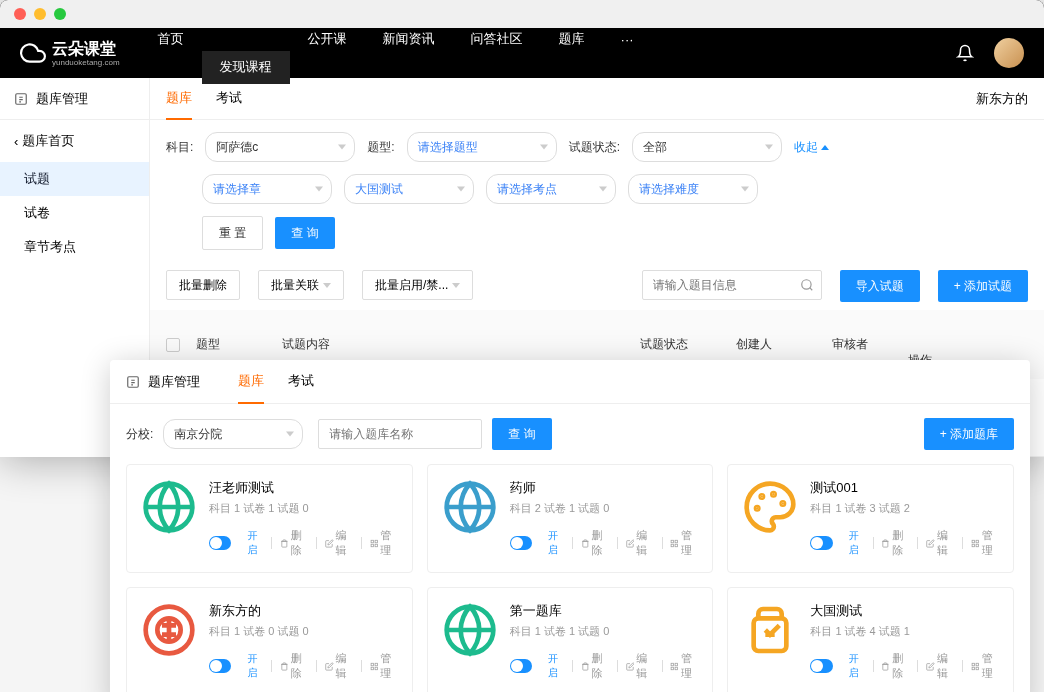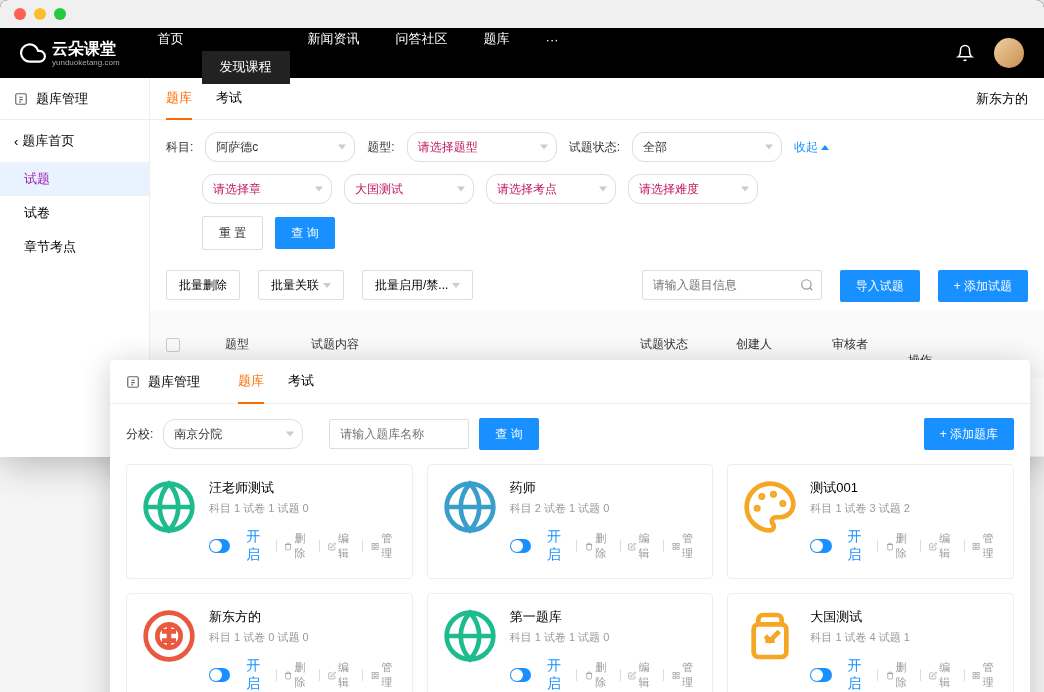--- a/index.html
+++ b/index.html
@@ -22,51 +22,51 @@
     .nav-item.active { background: #222; margin-top: 28px; }
     .nav-right { margin-left: auto; display: flex; align-items: center; gap: 20px; }
     .bell-icon { width: 18px; height: 18px; color: #fff; }
     .avatar { width: 30px; height: 30px; border-radius: 50%; background: linear-gradient(135deg, #f0d0a0, #c89050); }
     
     .main-content { background: #fff; display: flex; min-height: 320px; }
     .sidebar { width: 150px; border-right: 1px solid #eee; }
     .sidebar-header { height: 42px; display: flex; align-items: center; padding: 0 14px; gap: 8px; border-bottom: 1px solid #eee; font-size: 13px; }
     .back-link { height: 42px; display: flex; align-items: center; padding: 0 14px; font-size: 13px; cursor: pointer; gap: 4px; }
     .sidebar-item { height: 34px; display: flex; align-items: center; padding: 0 24px; font-size: 13px; cursor: pointer; }
-    .sidebar-item.active { background: #e8f3ff; color: #a21caf; }
+    .sidebar-item.active { background: #e8f3ff; color: #0f172a; }
     
     .content-area { flex: 1; }
     .content-tabs { height: 42px; display: flex; align-items: center; padding: 0 16px; border-bottom: 1px solid #eee; gap: 24px; font-size: 13px; }
     .content-tab { height: 42px; display: flex; align-items: center; cursor: pointer; border-bottom: 2px solid transparent; }
     .content-tab.active { color: #ff6a00; border-bottom-color: #ff6a00; }
     .content-right-label { margin-left: auto; font-size: 13px; }
     
     .filter-row { display: flex; align-items: center; padding: 12px 16px; gap: 12px; font-size: 12px; flex-wrap: wrap; }
     .filter-label { color: #333; }
     .filter-select { height: 30px; border: 1px solid #ddd; border-radius: 12px; padding: 0 32px 0 10px; font-size: 12px; color: #333; background: #fff; min-width: 120px; position: relative; display: flex; align-items: center; }
-    .filter-select.placeholder { color: #be185d; }
+    .filter-select.placeholder { color: #3b82f6; }
     .chevron-down { position: absolute; right: 8px; top: 50%; transform: translateY(-50%); width: 0; height: 0; border-left: 4px solid transparent; border-right: 4px solid transparent; border-top: 5px solid #ccc; }
     .collapse-link { color: #1890ff; font-size: 12px; cursor: pointer; display: flex; align-items: center; gap: 3px; }
     .collapse-arrow { width: 0; height: 0; border-left: 4px solid transparent; border-right: 4px solid transparent; border-bottom: 5px solid #1890ff; }
     
     .btn { height: 30px; padding: 16px 16px; border-radius: 2px; font-size: 12px; cursor: pointer; display: inline-flex; align-items: center; border: none; }
     .btn-default { background: #fff; border: 1px solid #ddd; color: #333; }
     .btn-primary { background: #1890ff; color: #fff; }
     
     .action-row { display: flex; align-items: flex-start; padding: 8px 16px; gap: 18px; }
     .action-btn { height: 30px; padding: 0 12px; border: 1px solid #ddd; border-radius: 2px; font-size: 12px; background: #fff; cursor: pointer; display: flex; align-items: center; gap: 4px; }
     .search-input { height: 30px; border: 1px solid #ddd; border-radius: 2px; padding: 0 30px 0 10px; font-size: 12px; width: 180px; margin-left: auto; }
     .search-wrap { position: relative; margin-left: auto; }
     .search-icon-svg { position: absolute; right: 8px; top: 50%; transform: translateY(-50%); width: 14px; height: 14px; color: #999; }
     
     .table { width: 100%; }
     .table-header { display: flex; align-items: center; padding: 10px 16px; background: #fafafa; font-size: 12px; color: #333; gap: 16px; }
     .table-row { display: flex; align-items: center; padding: 14px 16px; font-size: 12px; gap: 16px; border-bottom: 1px solid #f0f0f0; }
     .checkbox { width: 14px; height: 14px; border: 1px solid #ccc; border-radius: 2px; flex-shrink: 0; }
-    .col-type { width: 70px; margin-left: 29px; }
+    .col-type { width: 70px; }
     .col-content { flex: 1; }
     .col-status { width: 80px; display: flex; align-items: center; gap: 4px; }
     .col-creator { width: 80px; }
     .col-reviewer { width: 60px; }
     .col-actions { width: 120px; display: flex; gap: 8px; margin-top: 32px; }
     .status-dot { width: 6px; height: 6px; border-radius: 50%; background: #1890ff; }
     .link { color: #1890ff; cursor: pointer; }
     .link-muted { color: #999; cursor: pointer; }
     .audio-icon { color: #1890ff; }
     
@@ -80,21 +80,21 @@
     
     .cards-grid { display: grid; grid-template-columns: repeat(3, 1fr); gap: 14px; padding: 0 16px 16px; }
     .card { border: 1px solid #eee; border-radius: 4px; padding: 14px; display: flex; gap: 12px; }
     .card-icon { width: 56px; height: 56px; flex-shrink: 0; display: flex; align-items: center; justify-content: center; }
     .card-body { flex: 1; }
     .card-title { font-size: 13px; font-weight: 500; margin-bottom: 4px; }
     .card-meta { font-size: 11px; color: #999; margin-bottom: 12px; }
     .card-actions { display: flex; align-items: center; gap: 8px; font-size: 11px; }
     .toggle { width: 28px; height: 14px; background: #1890ff; border-radius: 7px; position: relative; }
     .toggle::after { content: ''; position: absolute; left: 1px; top: 1px; width: 12px; height: 12px; background: #fff; border-radius: 50%; }
-    .toggle-label { color: #1890ff; font-size: 14px; margin-left: 8px; }
+    .toggle-label { color: #1890ff; font-size: 10px; margin-left: 8px; }
     .action-link { color: #999; font-size: 11px; display: flex; align-items: center; gap: 2px; cursor: pointer; }
     .divider { width: 1px; height: 12px; background: #ddd; }
     
     .globe-green svg { color: #1dbb8e; }
     .globe-blue svg { color: #3a9ecc; }
     .palette svg { color: #f5a623; }
     .coin svg { color: #e85940; }
     .jar svg { color: #f5a623; }
     
     input { outline: none; }
@@ -115,20 +115,21 @@
           <path d="M18 10h-1.26A8 8 0 1 0 9 20h9a5 5 0 0 0 0-10z"></path>
         </svg>
       <div>
         <div class="logo-text">云朵课堂</div>
         <div class="logo-sub">yunduoketang.com</div>
       </div>
     </div>
     <div class="nav-items">
       <div class="nav-item">首页</div>
       <div class="nav-item active">发现课程</div>
+      <div class="nav-item">公开课</div>
       <div class="nav-item">新闻资讯</div>
       <div class="nav-item">问答社区</div>
       <div class="nav-item">题库</div>
       <div class="nav-item">···</div>
     </div>
     <div class="nav-right">
       <svg class="bell-icon" viewBox="0 0 24 24" fill="none" stroke="currentColor" stroke-width="2">
           <path d="M18 8A6 6 0 0 0 6 8c0 7-3 9-3 9h18s-3-2-3-9M13.73 21a2 2 0 0 1-3.46 0"></path>
         </svg>
       <div class="avatar"></div>
@@ -275,21 +276,21 @@
       <div class="second-tab">考试</div>
     </div>
   </div>
 
   <div class="second-filters">
     <span class="filter-label">分校:</span>
     <div class="filter-select" style="min-width:140px">
         <span>南京分院</span>
         <span class="chevron-down"></span>
       </div>
-    <input class="search-input" style="width: 140px; margin-left: 16px;" placeholder="请输入题库名称">
+    <input class="search-input" style="width: 164px; margin-left: 5px;" placeholder="请输入题库名称">
     <button class="btn btn-primary">查 询</button>
     <button class="btn btn-primary" style="margin-left:auto">+ 添加题库</button>
   </div>
 
   <div class="cards-grid" id="cards-grid">
       <div class="card">
     <div class="card-icon globe-green">
           <svg viewBox="0 0 24 24" fill="none" stroke="currentColor" stroke-width="2">
             <circle cx="12" cy="12" r="10"></circle>
             <path d="M12 2a15.3 15.3 0 0 1 4 10 15.3 15.3 0 0 1-4 10 15.3 15.3 0 0 1-4-10 15.3 15.3 0 0 1 4-10zM2 12h20"></path>

